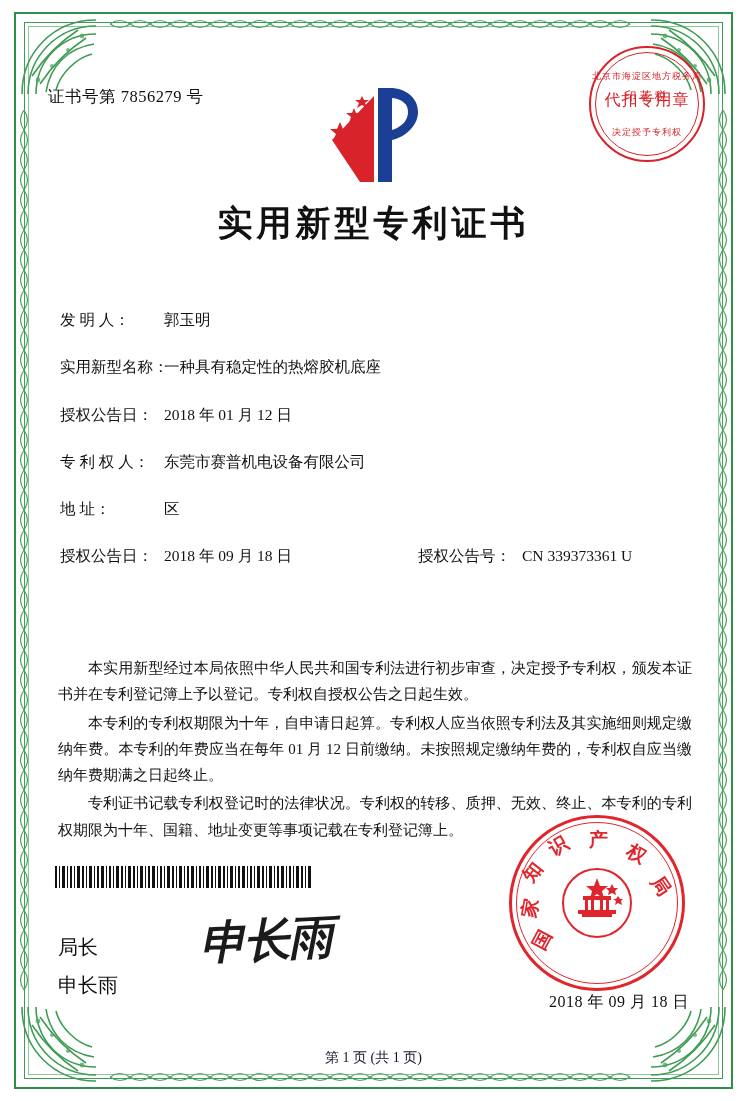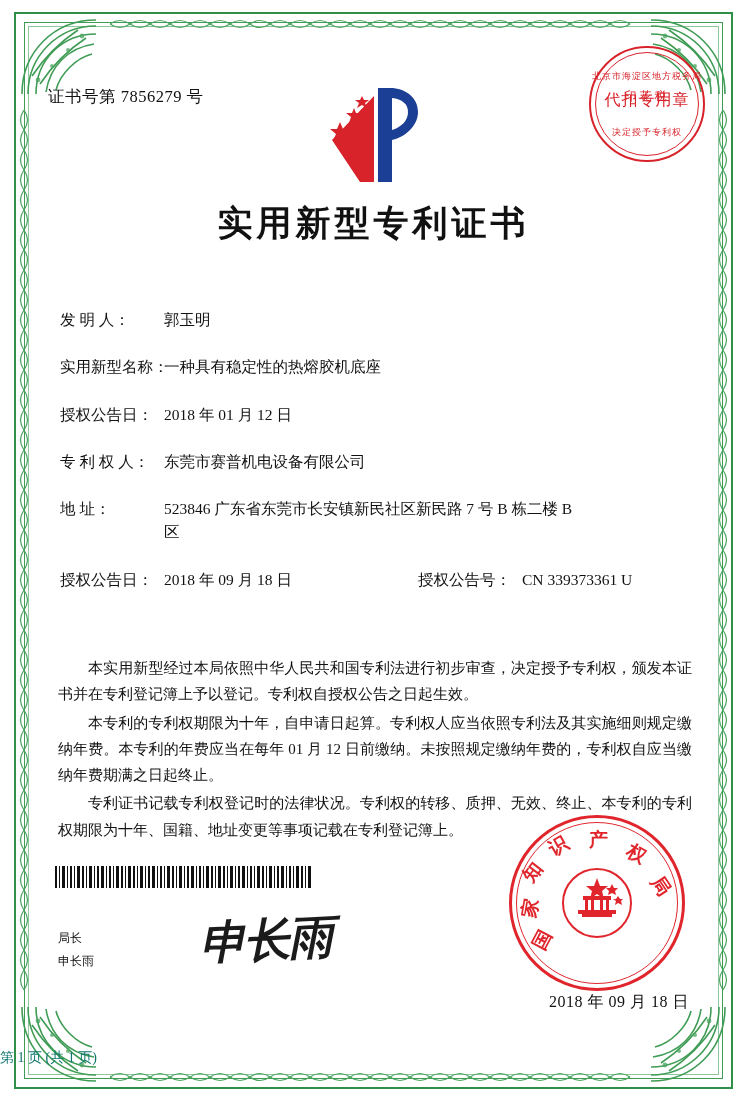--- a/index.html
+++ b/index.html
@@ -184,24 +184,23 @@
     top: 866px;
     width: 260px;
     height: 22px;
   }
 
   
   .sig-label {
     position: absolute;
     left: 58px;
     top: 928px;
-    font-size: 12px;
+    font-size: 20px;
     color: #111;
     line-height: 1.9;
-    font-family: Liberation Mono, monospace;
   }
   .sig-script {
     position: absolute;
     left: 200px;
     top: 908px;
     width: 200px;
     height: 70px;
     color: #1b1b1b;
     font-size: 46px;
     font-family: "DejaVu Serif", serif;
@@ -249,22 +248,23 @@
     font-size: 19px;
     font-weight: bold;
     font-family: "DejaVu Serif", serif;
     transform-origin: center center;
   }
 
   .page-foot {
     position: absolute;
     left: 0; right: 0;
     bottom: 34px;
+    text-align: center;
     font-size: 14px;
-    color: #0f766e;
+    color: #0f172a;
   }
 </style>
 </head>
 <body>
 
 <div id="page">
 
   <div class="border-outer"></div>
   <div class="border-inner"></div>
   <div class="border-hair"></div>
@@ -424,21 +424,20 @@
     </div>
 
     <div class="field-row">
       <div class="field-label">专 利 权 人：</div>
       <div class="field-value">东莞市赛普机电设备有限公司</div>
     </div>
 
     <div class="field-row">
       <div class="field-label">地 址：</div>
       <div class="field-value">
-        <span>523846 广东省东莞市长安镇新民社区新民路 7 号 B 栋二楼 B</span>
         <span class="indent2">区</span>
       </div>
     </div>
 
     <div class="row-two">
       <div class="half left">
         <div class="field-label">授权公告日：</div>
         <div class="field-value">2018 年 09 月 18 日</div>
       </div>
       <div class="half">

